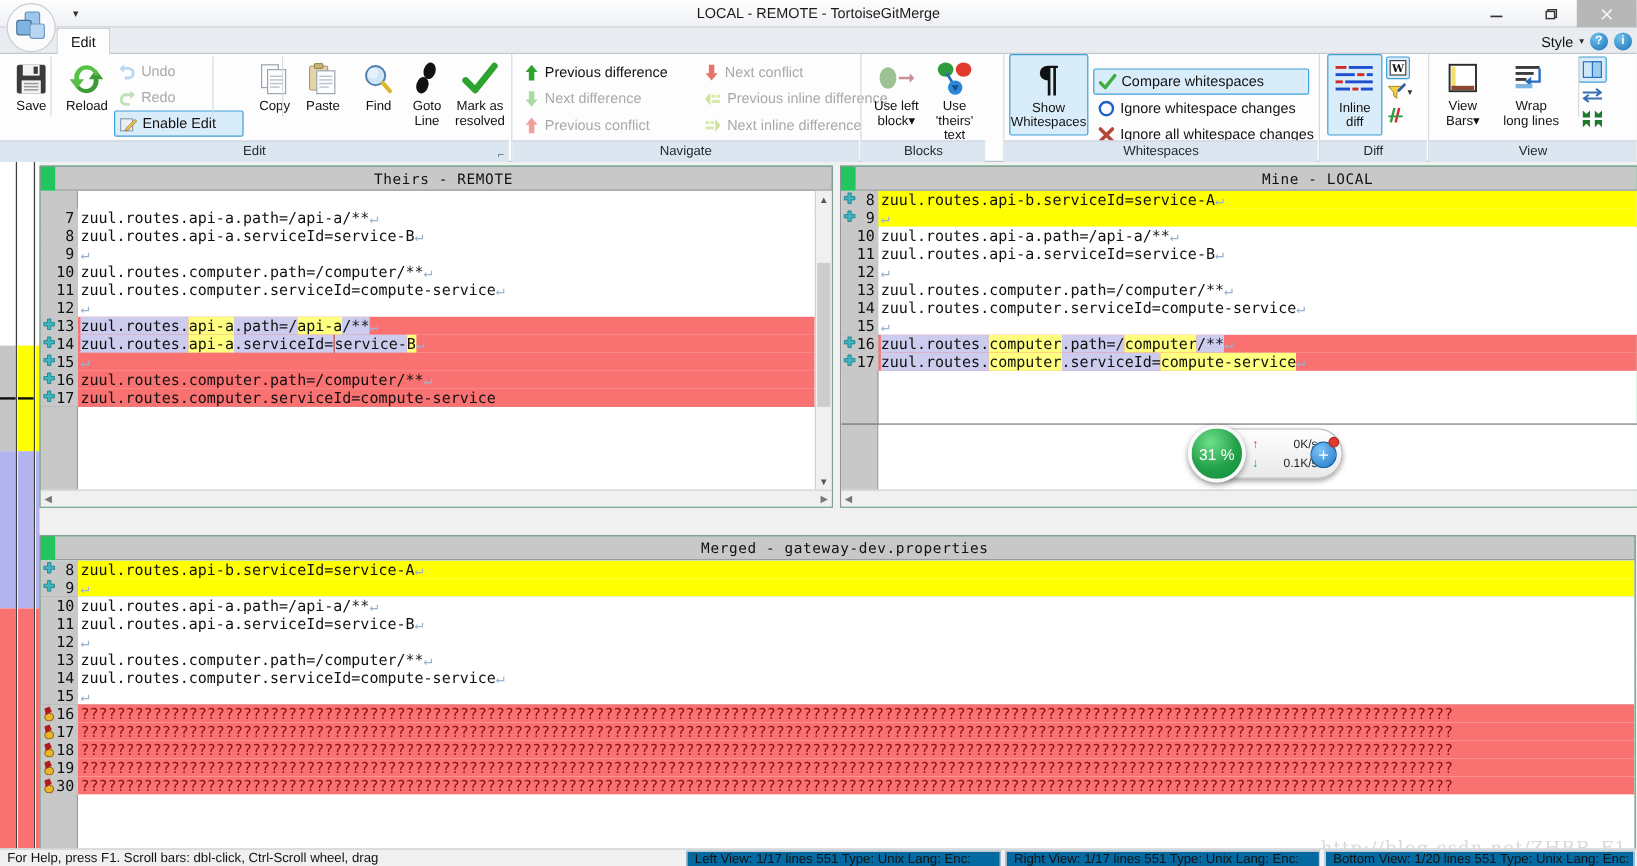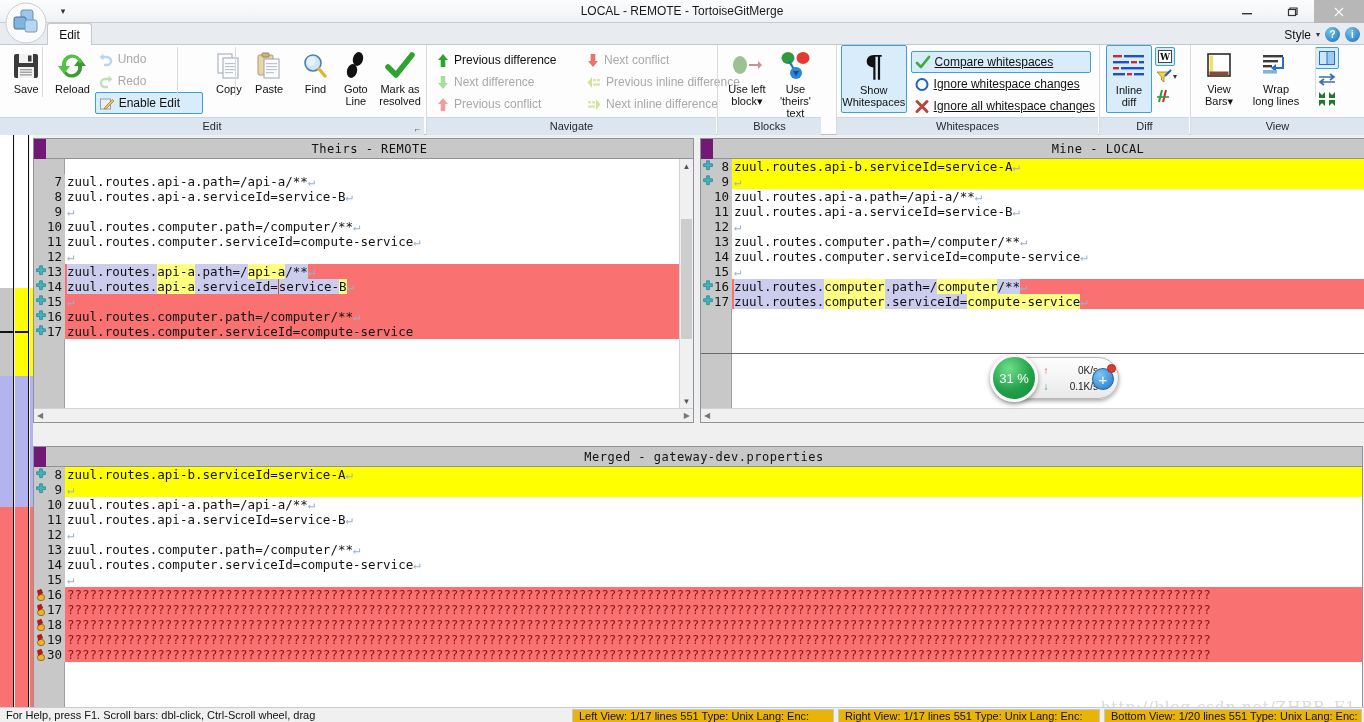--- a/index.html
+++ b/index.html
@@ -55,21 +55,21 @@
     font-size:12px; }
   .small-btn .lb{ white-space:nowrap; }
   .dim{ color:#a9a9a9; }
   .sel-box{ border:1px solid #3f9fd6; background:#d9ecfa; border-radius:2px; }
   .dlg-launch{ position:absolute; right:4px; bottom:1px; font-size:9px; color:#5a6570; }
 
   svg{ display:block; }
 
   
   .locbar{ position:absolute; top:135px; width:15px; }
-  .pane{ position:absolute; background:#701a75; border:1px solid #8d9399;padding-left:12px; }
+  .pane{ position:absolute; background:#22c55e; border:1px solid #8d9399;padding-left:12px; }
   .pane-title{ height:20px; background:#c8c8c8; border-bottom:1px solid #8d9399;
     display:flex; align-items:center; justify-content:center;
     font-family:"DejaVu Sans Mono", monospace; font-size:12px; color:#111; letter-spacing:.5px;}
   .pane-body{ position:absolute; left:0; right:0; top:20px; bottom:0; overflow:hidden;
     background:#fff; }
   .gutter{ position:absolute; left:0; top:0; bottom:0; width:31px; background:#c8c8c8;
     border-right:1px solid #9aa0a6;}
 
   .crow{ height:15px; line-height:15px; display:flex; align-items:center;
     font-family:"DejaVu Sans Mono", monospace; font-size:12.5px; white-space:pre; }
@@ -117,21 +117,21 @@
     border:1px solid #1565a8; }
   .netdot{ position:absolute; right:2px; top:6px; width:9px; height:9px; border-radius:50%;
     background:#e03b2e; border:1px solid #a82a20; }
 
   
   .statusbar{ position:absolute; left:0; bottom:0; width:1364px; height:15px;
     background:#f0f0f0; border-top:1px solid #c8ccd0; font-size:11px; color:#111;
     display:flex; align-items:center; }
   .sb-help{ padding-left:6px; white-space:nowrap; }
   .sb-panel{ position:absolute; height:14px; top:1px; border:1px solid #c5c9cd;
-     background:#eab308; font-size:11px; padding-left:6px; white-space:nowrap;
+     background:#0369a1; font-size:11px; padding-left:6px; white-space:nowrap;
      overflow:hidden; }
   .watermark{ position:absolute; right:8px; bottom:6px;
     font-family:"DejaVu Serif", serif; font-size:15px; color:#d9d9d9; letter-spacing:1px; }
 </style>
 </head>
 <body>
 
 <div class="titlebar">
   <div class="title-text">LOCAL - REMOTE - TortoiseGitMerge</div>
   <div class="wincontrols">
@@ -404,21 +404,21 @@
     <div class="gbody" style="padding-left:4px;">
       <div class="big-btn sel-box" style="width:76px;height:68px;">
         <div class="ic">
           <svg width="26" height="30" viewBox="0 0 26 30">
             <text x="13" y="25" font-family="DejaVu Serif, serif" font-size="30" font-weight="bold" fill="#111" text-anchor="middle">¶</text>
           </svg>
         </div>
         <div class="lb">Show</div>
         <div class="lb">Whitespaces</div>
       </div>
-      <div style="padding-top:6px;padding-left:4px;text-decoration:underline;">
+      <div style="padding-top:12px;padding-left:4px;">
         <div class="small-btn sel-box" style="width:180px;">
           <span>
             <svg width="16" height="15" viewBox="0 0 16 15">
                 <path d="M2 8 L6 12 L14 2" fill="none" stroke="#3fae3f" stroke-width="2.8" stroke-linecap="round" stroke-linejoin="round"></path>
               </svg>
           </span>
           <span class="lb">Compare whitespaces</span>
         </div>
         <div class="small-btn">
           <span>

